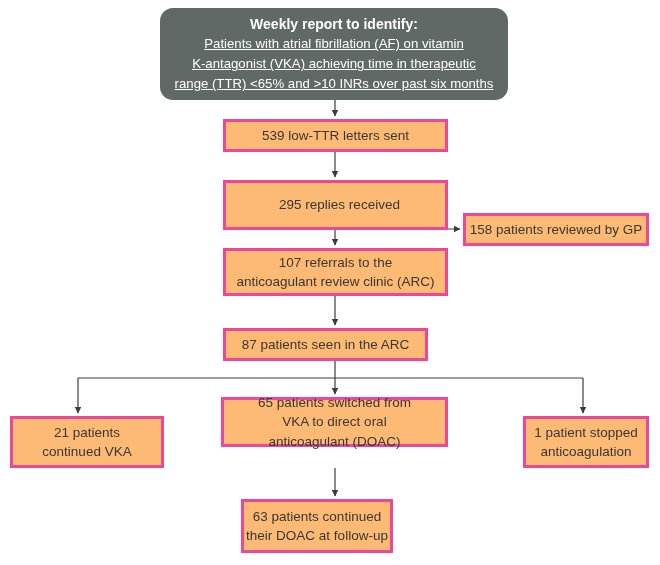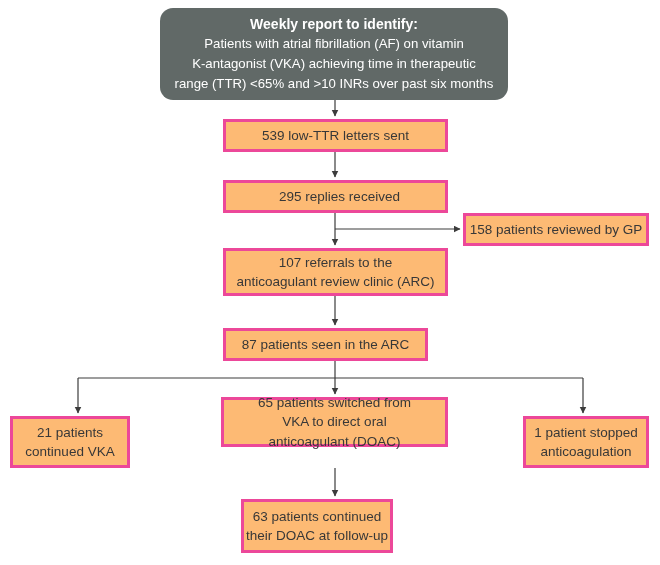--- a/index.html
+++ b/index.html
@@ -57,27 +57,28 @@
   }
   .header-title {
     font-weight: bold;
     font-size: 14px;
     line-height: 1.45;
   }
   .header-body {
     font-size: 13.2px;
     line-height: 1.5;
     white-space: pre-line;
+    text-decoration: underline;
   }
   .n-letters   { left: 223px; top: 119px; width: 225px; height: 33px; }
-  .n-replies   { left: 223px; top: 180px; width: 225px; height: 33px; padding-left: 8px; }
+  .n-replies   { left: 223px; top: 180px; width: 225px; height: 50px; padding-left: 8px; }
   .n-gp        { left: 463px; top: 213px; width: 186px; height: 33px; }
   .n-referrals { left: 223px; top: 248px; width: 225px; height: 48px; }
   .n-seen      { left: 223px; top: 328px; width: 205px; height: 33px; }
-  .n-vka       { left: 10px;  top: 416px; width: 120px; height: 52px; }
+  .n-vka       { left: 10px;  top: 416px; width: 154px; height: 52px; }
   .n-doac      { left: 221px; top: 397px; width: 227px; height: 50px; }
   .n-stopped   { left: 523px; top: 416px; width: 126px; height: 52px; }
   .n-followup  { left: 241px; top: 499px; width: 152px; height: 54px; }
 </style>
 </head>
 <body>
 
 <div class="canvas">
 
   <svg class="connectors" width="660" height="565" viewBox="0 0 660 565">

